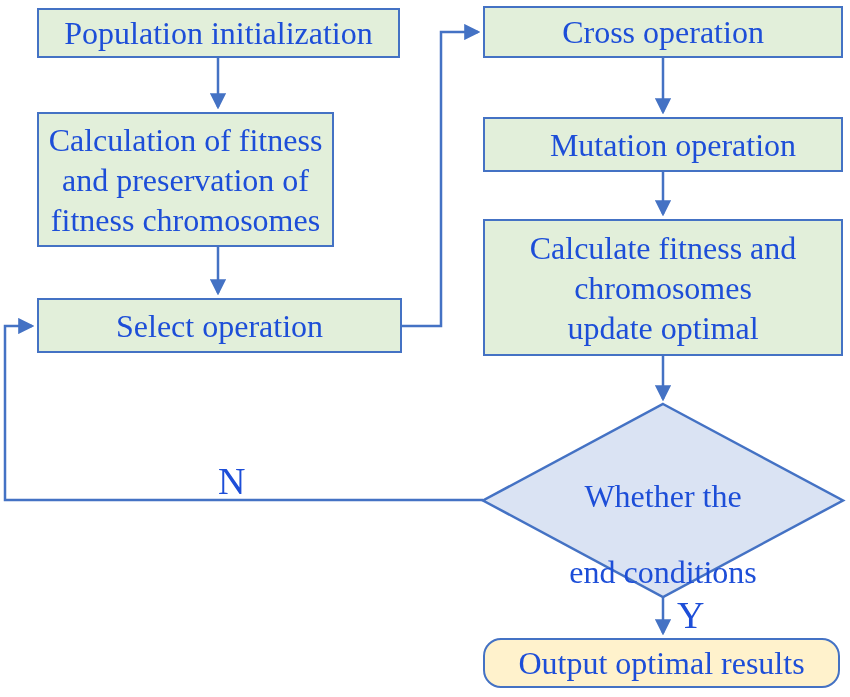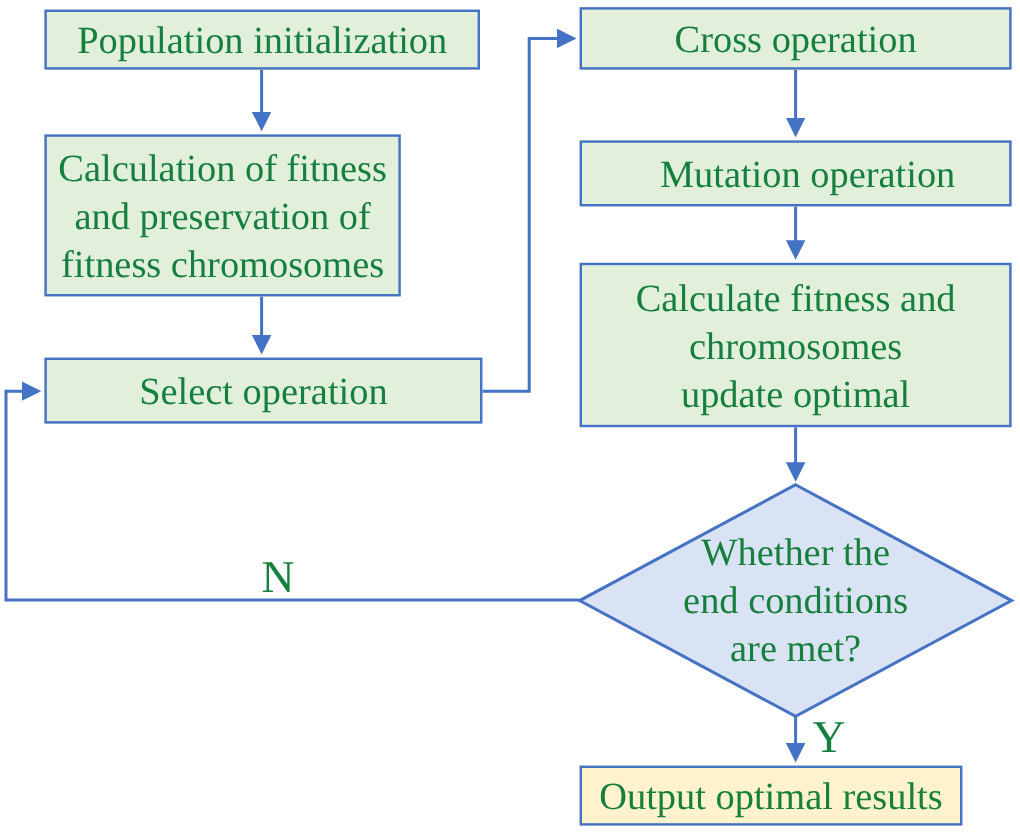--- a/index.html
+++ b/index.html
@@ -7,21 +7,21 @@
     padding: 0;
     background: #ffffff;
   }
   .canvas {
     position: relative;
     width: 850px;
     height: 697px;
     background: #ffffff;
     overflow: hidden;
     font-family: "Liberation Serif", "DejaVu Serif", serif;
-    color: #15803d;
+    color: #1d4ed8;
   }
   .wires {
     position: absolute;
     left: 0;
     top: 0;
     width: 850px;
     height: 697px;
   }
   .node {
     position: absolute;
@@ -37,32 +37,32 @@
     line-height: 40px;
     z-index: 2;
   }
   .node span { display: block; white-space: nowrap; }
   .node-pop    { left: 37px;  top: 8px;   width: 363px; height: 50px; }
   .node-calc   { left: 37px;  top: 112px; width: 297px; height: 135px; }
   .node-select { left: 37px;  top: 298px; width: 365px; height: 55px; }
   .node-cross  { left: 483px; top: 6px;   width: 360px; height: 52px; }
   .node-mut    { left: 483px; top: 117px; width: 360px; height: 55px; padding-left: 20px; }
   .node-upd    { left: 483px; top: 219px; width: 360px; height: 137px; }
-  .node-out    { left: 483px; top: 638px; width: 319px; height: 50px; background: #fff2cc; }
+  .node-out    { left: 483px; top: 638px; width: 357px; height: 50px; background: #fff2cc; border-radius: 18px; }
   .decision-text {
     position: absolute;
     left: 543px;
     top: 440px;
     width: 240px;
     text-align: center;
     font-size: 32px;
     line-height: 40px;
     z-index: 2;
   }
-  .decision-text span { display: block; white-space: nowrap; }
+  .decision-text span { display: block; white-space: nowrap; margin-top: 36px; }
   .edge-label {
     position: absolute;
     font-size: 38px;
     line-height: 38px;
     z-index: 2;
   }
   .label-n { left: 218px; top: 462px; }
   .label-y { left: 677px; top: 596px; }
 </style>
 </head>

